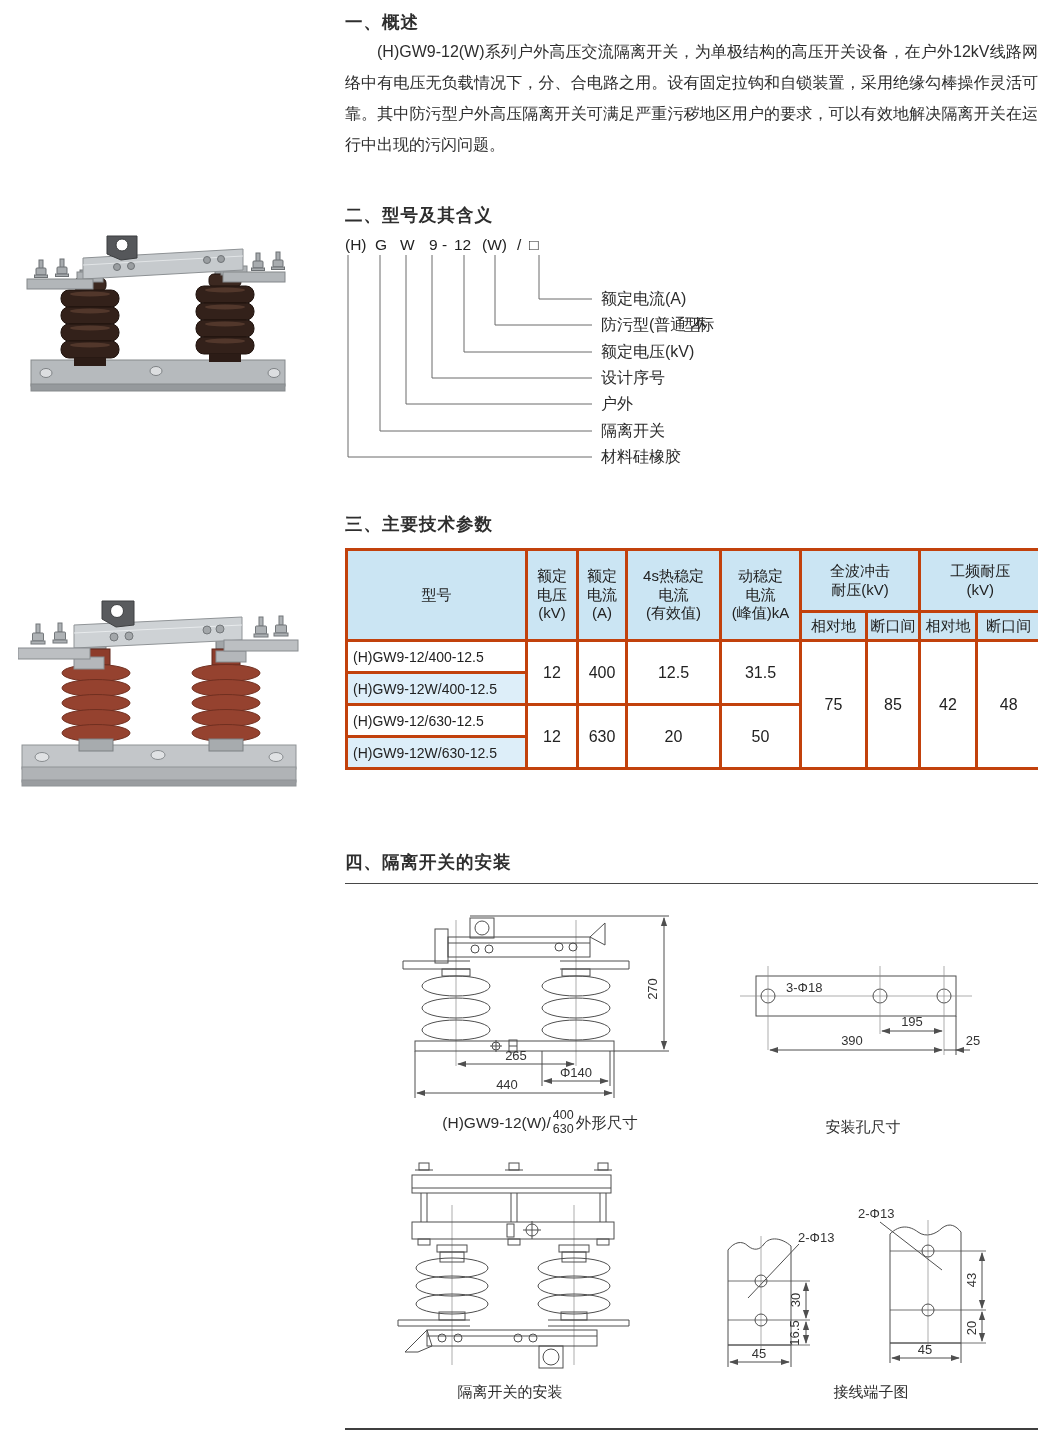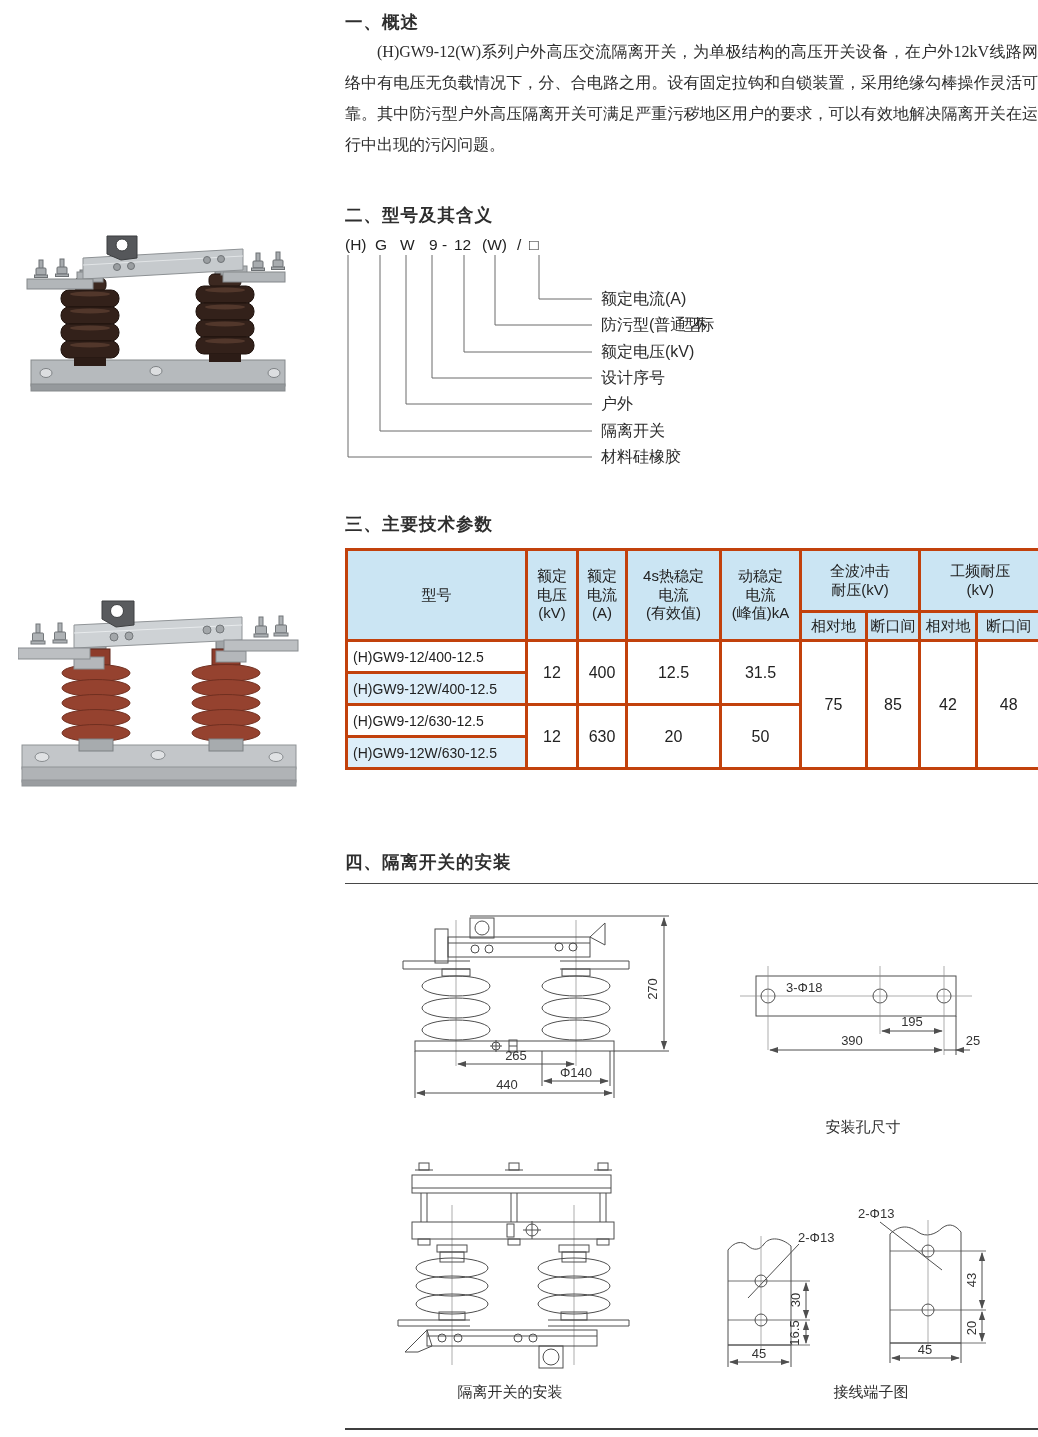--- a/index.html
+++ b/index.html
@@ -1,21 +1,21 @@
 <!DOCTYPE html>
 <html><head>
 <meta charset="utf-8">
 <style>
   html,body{margin:0;padding:0;background:#fff;}
   .page{position:relative;width:1038px;height:1437px;background:#ffffff;overflow:hidden;
         font-family:"Liberation Sans","DejaVu Sans",sans-serif;color:#2b2b2b;}
   .abs{position:absolute;}
   .heading{position:absolute;left:345px;font-size:17.5px;font-weight:600;color:#2e2e2e;letter-spacing:1px;}
   .para{position:absolute;left:345px;width:693px;font-size:16px;line-height:31px;
-        text-align:justify;text-indent:2em;color:#2d2d2d;font-family:Liberation Serif, serif;}
+        text-align:justify;text-indent:2em;color:#2d2d2d;}
   
   .mp{position:absolute;top:0;font-size:15.5px;color:#222;white-space:nowrap;}
   .dlabel{position:absolute;left:601px;font-size:16px;color:#2b2b2b;white-space:nowrap;text-align:center;}
   .squeeze{letter-spacing:-0.55em;margin-left:-0.15em;}
   
   .ptable{position:absolute;left:345px;top:548px;width:693px;border-collapse:collapse;
           table-layout:fixed;border-top:2px solid #3c3c3c;}
   .ptable th,.ptable td{border:3px solid #c2410c;padding:0;text-align:center;vertical-align:middle;
           font-weight:normal;color:#222;}
   .ptable tr>*:last-child{border-right:none;}
@@ -312,20 +312,28 @@
       <line x1="22" y1="188" x2="217" y2="188" marker-start="url(#arrA)" marker-end="url(#arrA)"></line>
     </g>
     <g fill="#333" font-size="13">
       <text transform="rotate(-90 262 84)" x="262" y="84" text-anchor="middle">270</text>
       <text x="121" y="155" text-anchor="middle">265</text>
       <text x="181" y="172" text-anchor="middle">Φ140</text>
       <text x="112" y="184" text-anchor="middle">440</text>
     </g>
   </svg>
 
+  <div class="capA" style="left:415px;top:1108px;width:250px;height:30px">
+    <span>(H)GW9-12(W)/</span>
+    <span class="frac">
+      <span>400</span>
+      <span>630</span>
+    </span>
+    <span>外形尺寸</span>
+  </div>
 
   <svg class="abs" style="left:740px;top:958px" width="250" height="105" viewBox="0 0 250 105">
     <defs>
       <marker id="arrB" viewBox="0 0 10 10" refX="9" refY="5" markerWidth="9" markerHeight="9" orient="auto-start-reverse">
         <path d="M0 1.5 L10 5 L0 8.5 Z" fill="#4f4f4f"></path>
       </marker>
     </defs>
     <g fill="none" stroke="#4f4f4f" stroke-width="1">
       <rect x="16" y="18" width="200" height="40"></rect>
       <line x1="0" y1="38" x2="232" y2="38" stroke="#8a8a8a" stroke-width="0.7"></line>

